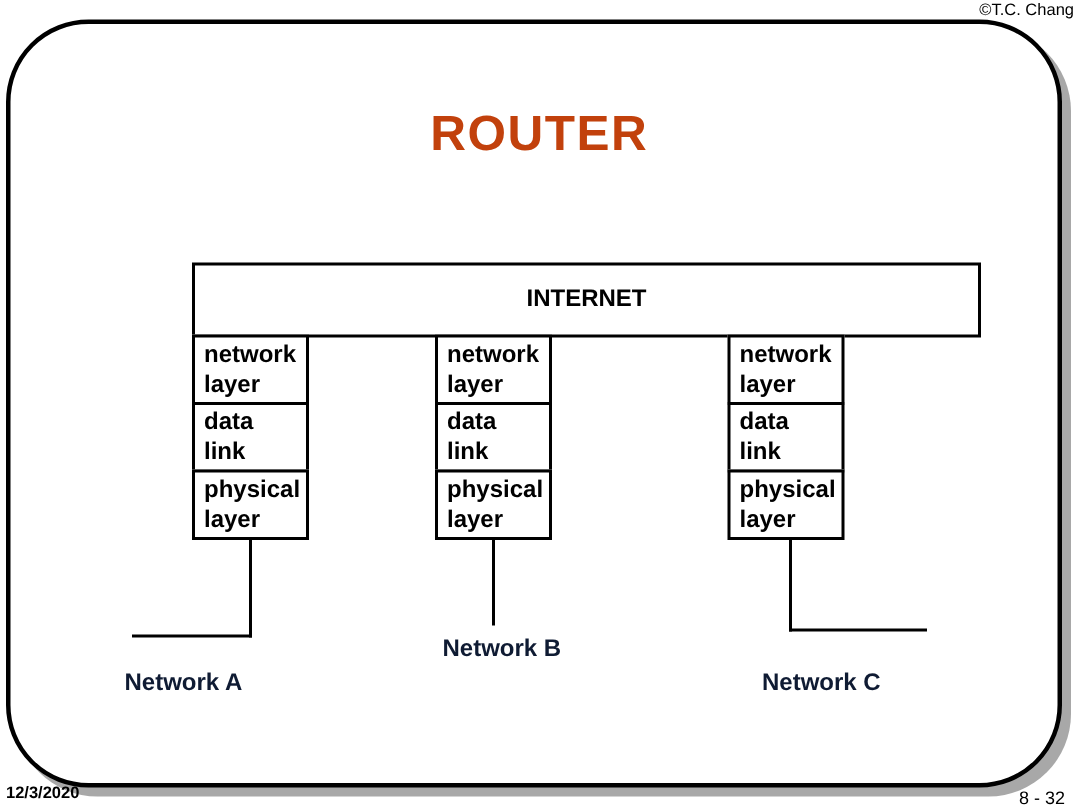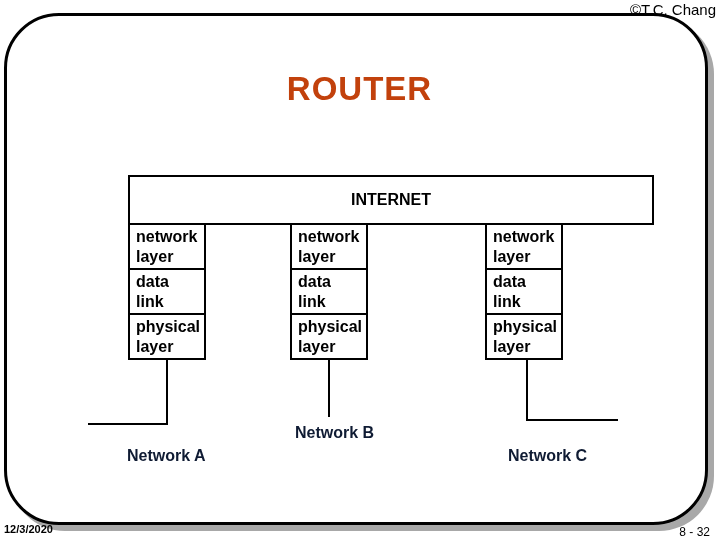--- a/index.html
+++ b/index.html
@@ -5,21 +5,21 @@
   html,body{margin:0;padding:0;background:#fff;}
   .canvas{
     position:relative;
     width:719px;height:539px;
     background:#ffffff;
     font-family:"Liberation Sans",sans-serif;
     overflow:hidden;
   }
   .copyright{
     position:absolute;top:1px;right:3px;
-    font-size:15px;color:#000;
+    font-size:11px;color:#000;
   }
   .slide{
     position:absolute;left:4px;top:13px;
     width:704px;height:512px;
     box-sizing:border-box;
     border:3px solid #000;
     border-radius:55px;
     background:#fff;
     box-shadow:6px 6px 0 #a8a8a8;
   }
@@ -62,21 +62,21 @@
   .vline-a{left:166px;top:360px;height:65px;}
   .hline-a{left:88px;top:423px;width:80px;}
   .vline-b{left:328px;top:360px;height:57px;}
   .vline-c{left:526px;top:360px;height:61px;}
   .hline-c{left:526px;top:419px;width:92px;}
   .network-label{
     position:absolute;
     font-size:16px;font-weight:bold;color:#0f1b33;
     white-space:nowrap;
   }
-  .label-a{left:83px;top:447px;margin-left:44px;}
+  .label-a{left:83px;top:447px;}
   .label-b{left:295px;top:424px;}
   .label-c{left:508px;top:447px;}
   .footer-date{
     position:absolute;left:4px;top:523px;
     font-size:11px;font-weight:bold;color:#000;
   }
   .footer-page{
     position:absolute;right:9px;top:525px;
     font-size:12px;color:#000;
   }

